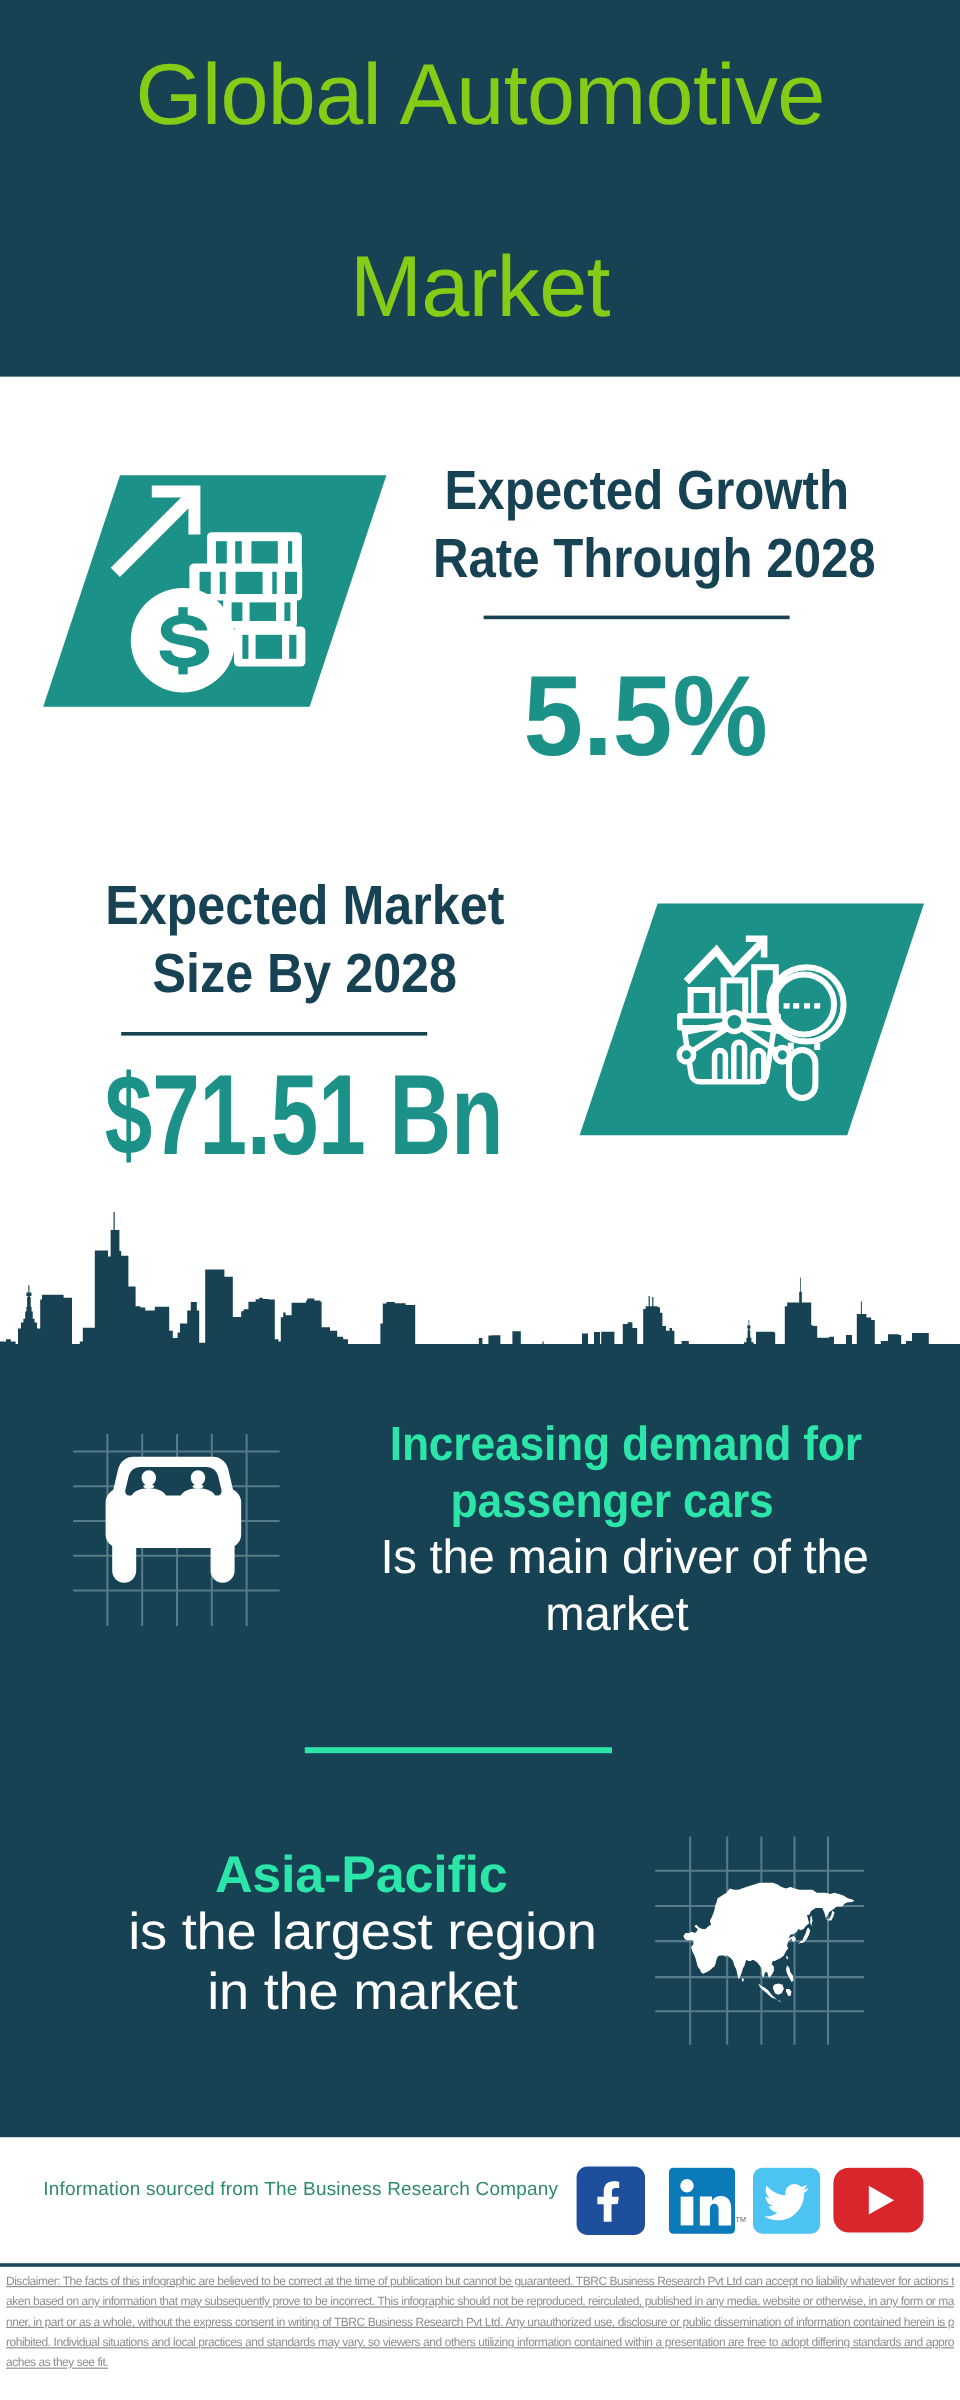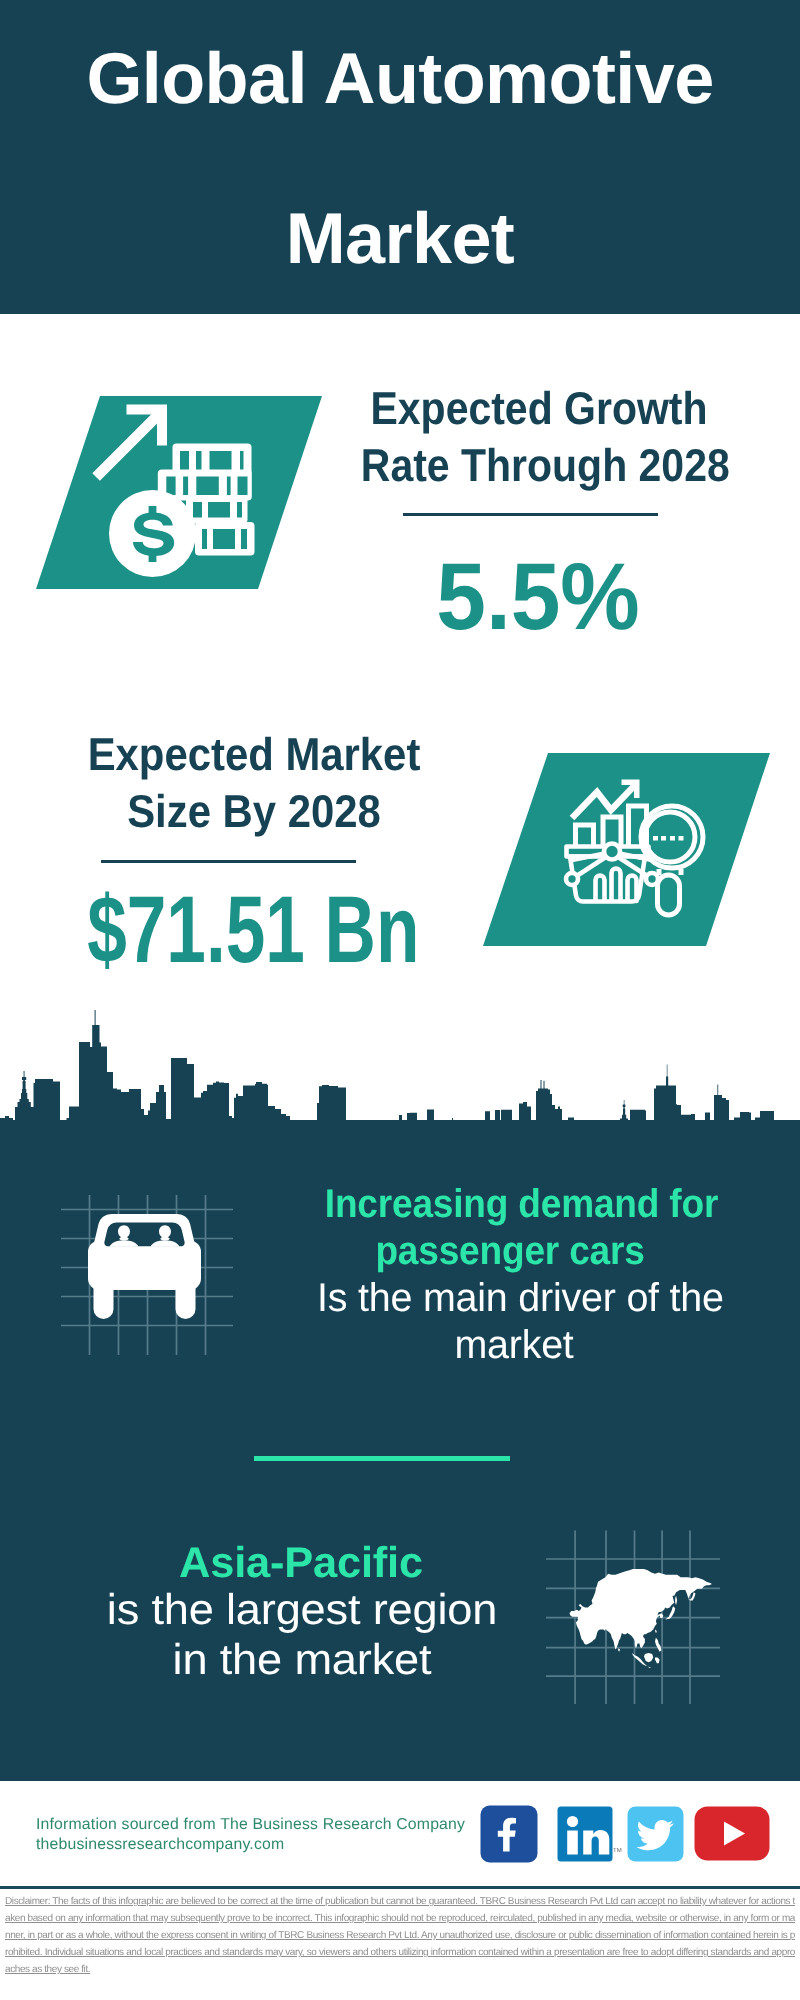--- a/index.html
+++ b/index.html
@@ -3,22 +3,22 @@
 <meta charset="utf-8">
 <title>Global Automotive Pressure Plate Market</title>
 <style>
   html,body{margin:0;padding:0;}
   body{width:800px;height:2000px;background:#ffffff;font-family:"Liberation Sans",sans-serif;
         -webkit-font-smoothing:antialiased;text-rendering:geometricPrecision;}
   .page{position:relative;width:800px;height:2000px;overflow:hidden;background:#fff;}
 
   
   .hdr{position:absolute;left:0;top:0;width:800px;height:314px;background:#164254;}
-  .hdr-title{position:absolute;left:0;top:39px;width:800px;text-align:center;color:#ffffff;
-             font-weight:700;font-size:72px;line-height:80px;letter-spacing:-0.6px;}
+  .hdr-title{position:absolute;left:0;top:39px;width:800px;text-align:center;color:#84cc16;
+             font-weight:400;font-size:72px;line-height:80px;letter-spacing:-0.6px;}
 
   
   .stats{position:absolute;left:0;top:314px;width:800px;height:686px;background:#fff;}
 
   .icon-abs{position:absolute;display:block;z-index:4;}
 
   .stat-txt{position:absolute;text-align:center;color:#164254;font-weight:700;font-size:46px;line-height:57px;white-space:nowrap;transform:scaleX(0.891);transform-origin:50% 0;}
   .stat-rule{position:absolute;height:3px;background:#164254;}
   .stat-val{position:absolute;text-align:center;color:#1b9187;font-weight:700;font-size:95px;line-height:94px;white-space:nowrap;transform-origin:50% 0;}
 
@@ -194,21 +194,20 @@
     <g stroke="#5d8290" stroke-width="1.7" opacity="0.9">
       <path d="M546 1559 H720 M546 1588.4 H720 M546 1617.6 H720 M546 1647.6 H720 M546 1676.1 H720"></path>
       <path d="M575.1 1530.5 V1704 M606 1530.5 V1704 M634.5 1530.5 V1704 M662.1 1530.5 V1704 M690 1530.5 V1704"></path>
     </g>
     <path fill="#fff" d="M598.0,1581.8 L601.7,1579.5 L605.4,1577.2 L608.1,1573.7 L611.8,1574.8 L615.5,1574.8 L618.2,1573.7 L621.9,1572.5 L625.6,1571.3 L629.3,1570.2 L632.9,1569.0 L636.6,1569.0 L640.3,1569.0 L644.0,1569.0 L647.6,1570.2 L651.3,1572.5 L655.0,1573.7 L658.7,1572.5 L662.4,1573.7 L666.0,1574.8 L669.7,1574.8 L673.4,1574.8 L677.1,1574.8 L680.7,1577.2 L684.4,1577.2 L688.1,1577.2 L691.8,1578.3 L695.5,1577.2 L699.1,1578.3 L702.8,1579.5 L706.5,1581.8 L710.2,1583.0 L712.0,1584.1 L709.2,1585.3 L706.5,1585.3 L703.7,1586.5 L701.9,1588.8 L700.0,1588.8 L697.3,1588.8 L694.5,1591.1 L692.7,1592.3 L690.9,1593.5 L689.0,1597.0 L688.1,1599.3 L690.9,1599.3 L692.7,1595.8 L693.6,1592.3 L695.5,1593.5 L694.5,1597.0 L692.7,1600.4 L689.9,1600.4 L688.1,1598.1 L687.2,1594.6 L685.3,1590.0 L682.6,1590.0 L679.8,1590.0 L676.1,1592.3 L674.3,1595.8 L672.5,1595.8 L673.4,1599.3 L674.3,1602.8 L671.5,1605.1 L669.7,1607.4 L667.0,1608.6 L665.1,1607.4 L664.2,1609.8 L662.4,1610.9 L660.5,1612.1 L658.7,1612.1 L657.8,1614.4 L656.8,1615.6 L661.4,1613.3 L663.3,1615.6 L662.4,1617.9 L660.5,1617.9 L659.6,1615.6 L656.8,1617.9 L655.9,1621.4 L656.8,1623.7 L655.0,1626.1 L653.2,1629.6 L650.4,1631.9 L647.6,1633.1 L645.8,1634.2 L644.0,1634.2 L643.0,1636.6 L644.9,1638.9 L644.9,1642.4 L643.0,1645.9 L641.2,1648.2 L640.3,1647.0 L639.4,1643.5 L637.5,1643.5 L636.6,1647.0 L635.7,1648.2 L634.8,1644.7 L634.8,1641.2 L633.9,1638.9 L632.0,1636.6 L631.1,1635.4 L629.3,1634.2 L627.4,1633.1 L625.6,1634.2 L623.7,1634.2 L621.9,1633.1 L620.1,1638.9 L619.1,1640.0 L618.2,1643.5 L616.4,1648.2 L615.5,1649.4 L614.5,1645.9 L613.6,1641.2 L611.8,1637.7 L610.9,1634.2 L609.0,1631.9 L607.2,1630.7 L606.3,1629.6 L605.4,1629.6 L604.4,1630.7 L603.5,1629.6 L601.7,1629.6 L600.8,1629.6 L599.8,1629.6 L598.0,1630.7 L597.1,1633.1 L596.2,1636.6 L595.2,1638.9 L593.4,1640.0 L592.5,1641.2 L590.6,1642.4 L588.8,1643.5 L586.0,1644.7 L584.2,1643.5 L583.3,1641.2 L581.5,1638.9 L580.5,1635.4 L579.6,1631.9 L578.7,1629.6 L576.9,1626.1 L575.9,1622.6 L577.8,1620.2 L577.8,1616.8 L575.9,1616.8 L574.1,1616.8 L572.3,1616.8 L570.4,1615.6 L569.5,1613.3 L571.3,1610.9 L574.1,1610.9 L576.9,1609.8 L578.7,1610.9 L580.5,1609.8 L581.5,1607.4 L579.6,1606.3 L578.7,1605.1 L580.5,1603.9 L582.4,1606.3 L585.1,1607.4 L587.9,1607.4 L590.6,1605.1 L592.5,1603.9 L591.6,1600.4 L593.4,1597.0 L595.2,1592.3 L596.2,1587.6 L597.1,1585.3 Z M673.4,1606.3 L675.2,1608.6 L674.3,1612.1 L672.5,1615.6 L670.6,1617.9 L668.8,1619.1 L667.0,1619.1 L665.1,1620.2 L667.0,1617.9 L668.8,1616.8 L669.7,1614.4 L671.5,1610.9 L672.5,1607.4 Z M676.1,1595.8 L677.1,1600.4 L676.1,1605.1 L675.2,1602.8 L675.2,1598.1 Z M632.0,1652.9 L634.8,1655.2 L637.5,1656.4 L640.3,1658.7 L642.1,1661.0 L644.0,1663.3 L646.7,1665.7 L649.5,1668.0 L651.3,1668.0 L648.6,1666.8 L645.8,1665.7 L643.0,1664.5 L640.3,1662.2 L637.5,1659.8 L634.8,1657.5 L632.9,1655.2 Z M644.9,1654.0 L648.6,1652.9 L652.2,1654.0 L653.2,1657.5 L651.3,1661.0 L648.6,1662.2 L645.8,1661.0 L644.9,1658.7 L644.0,1656.4 Z M655.0,1657.5 L657.8,1657.5 L659.6,1659.8 L658.7,1663.3 L656.8,1663.3 L655.9,1661.0 L655.0,1659.8 Z M655.9,1637.7 L657.8,1640.0 L658.7,1643.5 L660.5,1645.9 L661.4,1650.5 L659.6,1651.7 L657.8,1648.2 L655.9,1644.7 L655.0,1641.2 Z M618.2,1648.2 L620.1,1649.4 L619.1,1651.7 L618.2,1650.5 Z M655.9,1629.6 L656.8,1631.9 L655.9,1633.1 L655.0,1630.7 Z"></path>
   </svg>
 
   <div class="foot"></div>
   <div class="foot-txt" style="left:36px;top:1815px;">
     <div>Information sourced from The Business Research Company</div>
-    <div>thebusinessresearchcompany.com</div>
   </div>
 
   <svg class="social" width="58" height="58" viewBox="0 0 58 58" style="left:480px;top:1805px;">
     <rect x="0.5" y="0.5" width="57" height="57" rx="9" fill="#1d4f9c"></rect>
     <path fill="#fff" d="M34.8 31.7 l0.9 -6.1 h-5.8 v-3.9 c0 -1.7 0.8 -3.3 3.4 -3.3 h2.7 v-5.2 s-2.4 -0.4 -4.8 -0.4 c-4.9 0 -8.1 3 -8.1 8.3 v4.6 h-5.3 v6.1 h5.3 v14.7 h6.5 v-14.7 z"></path>
   </svg>
 
   <svg class="social" width="56" height="56" viewBox="0 0 56 56" style="left:557px;top:1806px;">
     <rect x="0.5" y="0.5" width="55" height="55" rx="3.5" fill="#0a7ab8"></rect>
     <circle cx="15.5" cy="15.5" r="5.6" fill="#fff"></circle>

